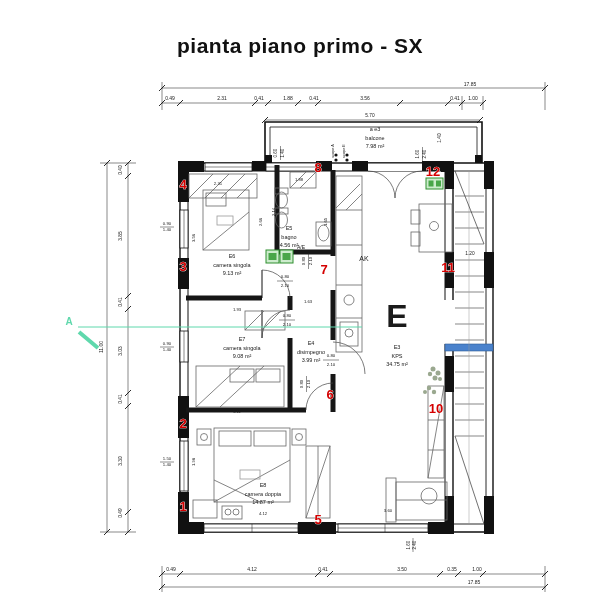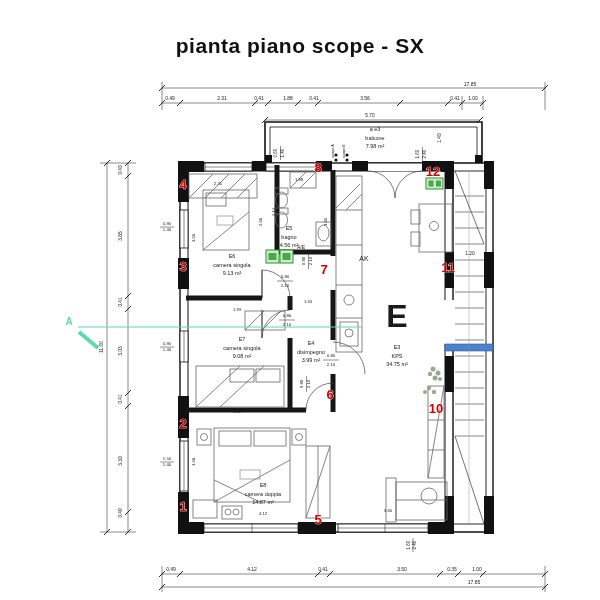--- a/index.html
+++ b/index.html
@@ -7,21 +7,21 @@
           font-family:"Liberation Sans",sans-serif;}
   .title{position:absolute;top:34px;left:0;width:100%;text-align:center;
          font-size:21px;font-weight:600;letter-spacing:.5px;color:#111;}
   svg{position:absolute;left:0;top:0;}
   svg text{font-family:"Liberation Sans",sans-serif;}
 </style>
 </head>
 <body>
 
 <div class="canvas">
-  <div class="title">pianta piano scope - SX</div>
+  <div class="title">pianta piano primo - SX</div>
 
   <svg width="600" height="600" viewBox="0 0 600 600">
 
     <g stroke="#3a3a3a" stroke-width="0.6" fill="none">
       <line x1="162" y1="88" x2="545" y2="88"></line>
       <line x1="162" y1="103" x2="483" y2="103"></line>
       <line x1="162" y1="574" x2="545" y2="574"></line>
       <line x1="162" y1="587" x2="545" y2="587"></line>
       <line x1="107" y1="163" x2="107" y2="532"></line>
       <line x1="128" y1="163" x2="128" y2="532"></line>

